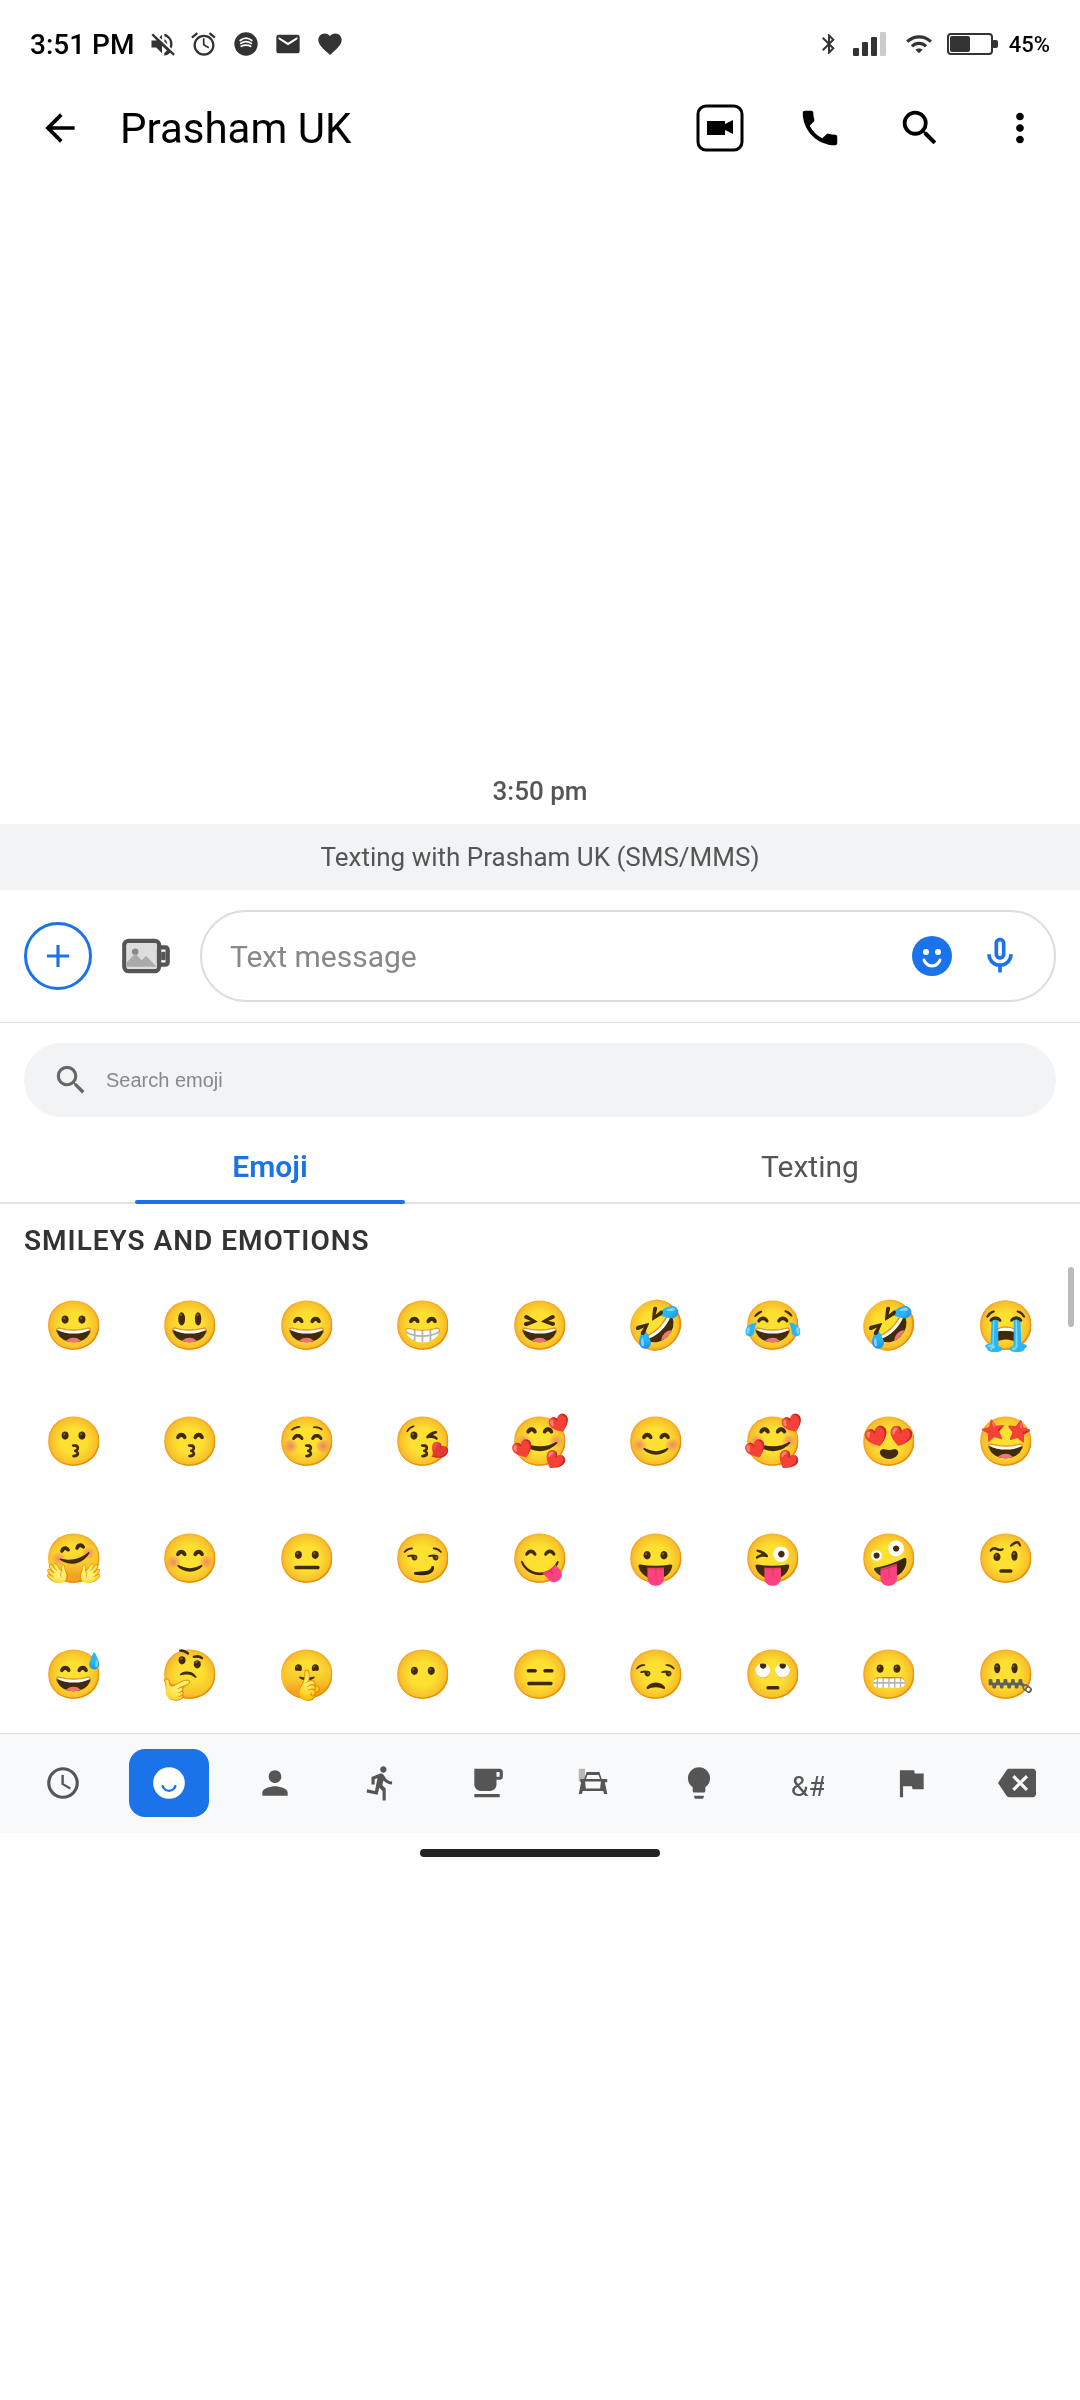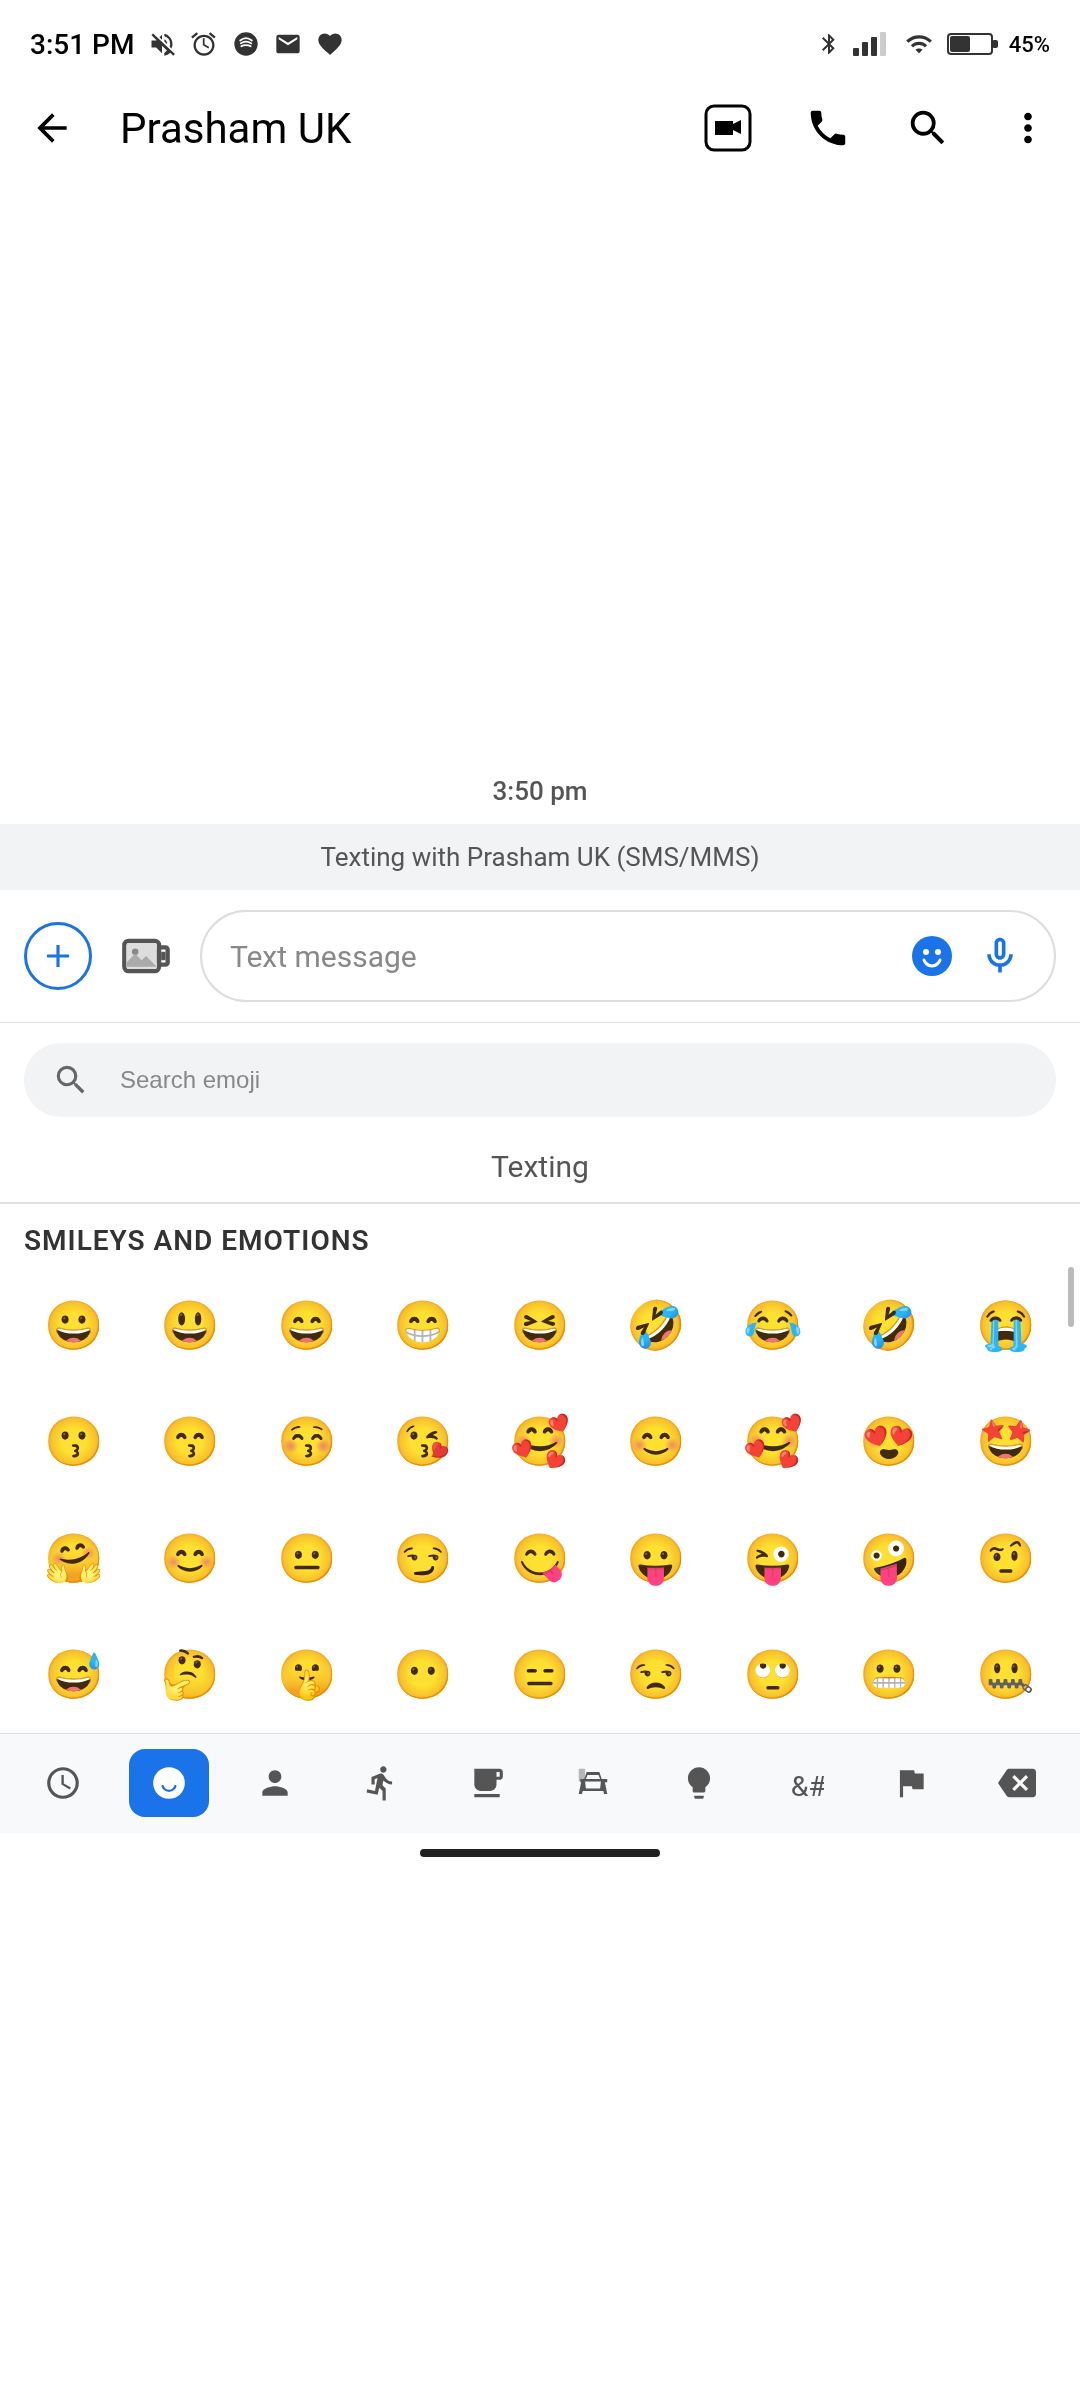--- a/index.html
+++ b/index.html
@@ -33,24 +33,24 @@
       align-items: center;
       gap: 10px;
       font-size: 26px;
     }
     .battery-text { font-size: 22px; font-weight: 500; }
 
     
     .app-bar {
       display: flex;
       align-items: center;
-      padding: 10px 20px;
+      padding: 10px 28px;
       background: #fff;
       height: 96px;
-      gap: 36px;
+      gap: 28px;
     }
     .app-bar-title {
       font-size: 42px;
       font-weight: 400;
       flex: 1;
       color: #000;
     }
     .app-bar-icons {
       display: flex;
       align-items: center;
@@ -166,25 +166,24 @@
       background: #f1f3f4;
       border-radius: 50px;
       display: flex;
       align-items: center;
       padding: 18px 28px;
       gap: 16px;
     }
     .emoji-search-bar input {
       border: none;
       background: transparent;
-      font-size: 24px;
+      font-size: 20px;
       color: #555;
       flex: 1;
       outline: none;
-      margin-left: 14px;
     }
     .emoji-search-bar input::placeholder { color: #888; }
 
     
     .emoji-tabs {
       display: flex;
       border-bottom: 2px solid #e0e0e0;
       margin-top: 10px;
     }
     .emoji-tab {
@@ -421,20 +420,23 @@
 <div class="emoji-picker">
 
   <div class="emoji-search-bar">
     <svg width="38" height="38" viewBox="0 0 24 24">
         <path d="M15.5 14h-.79l-.28-.27A6.471 6.471 0 0 0 16 9.5 6.5 6.5 0 1 0 9.5 16c1.61 0 3.09-.59 4.23-1.57l.27.28v.79l5 4.99L20.49 19l-4.99-5zm-6 0C7.01 14 5 11.99 5 9.5S7.01 5 9.5 5 14 7.01 14 9.5 11.99 14 9.5 14z" fill="#666"></path>
       </svg>
     <input type="text" placeholder="Search emoji" style="">
   </div>
 
   <div class="emoji-tabs">
+    <div class="emoji-tab active">
+      <span>Emoji</span>
+    </div>
     <div class="emoji-tab inactive">
       <span>Texting</span>
     </div>
   </div>
 
   <div class="category-label">SMILEYS AND EMOTIONS</div>
 
   <div style="position:relative;">
     <div class="scroll-indicator"></div>
     <div class="emoji-grid" id="emoji-grid">

